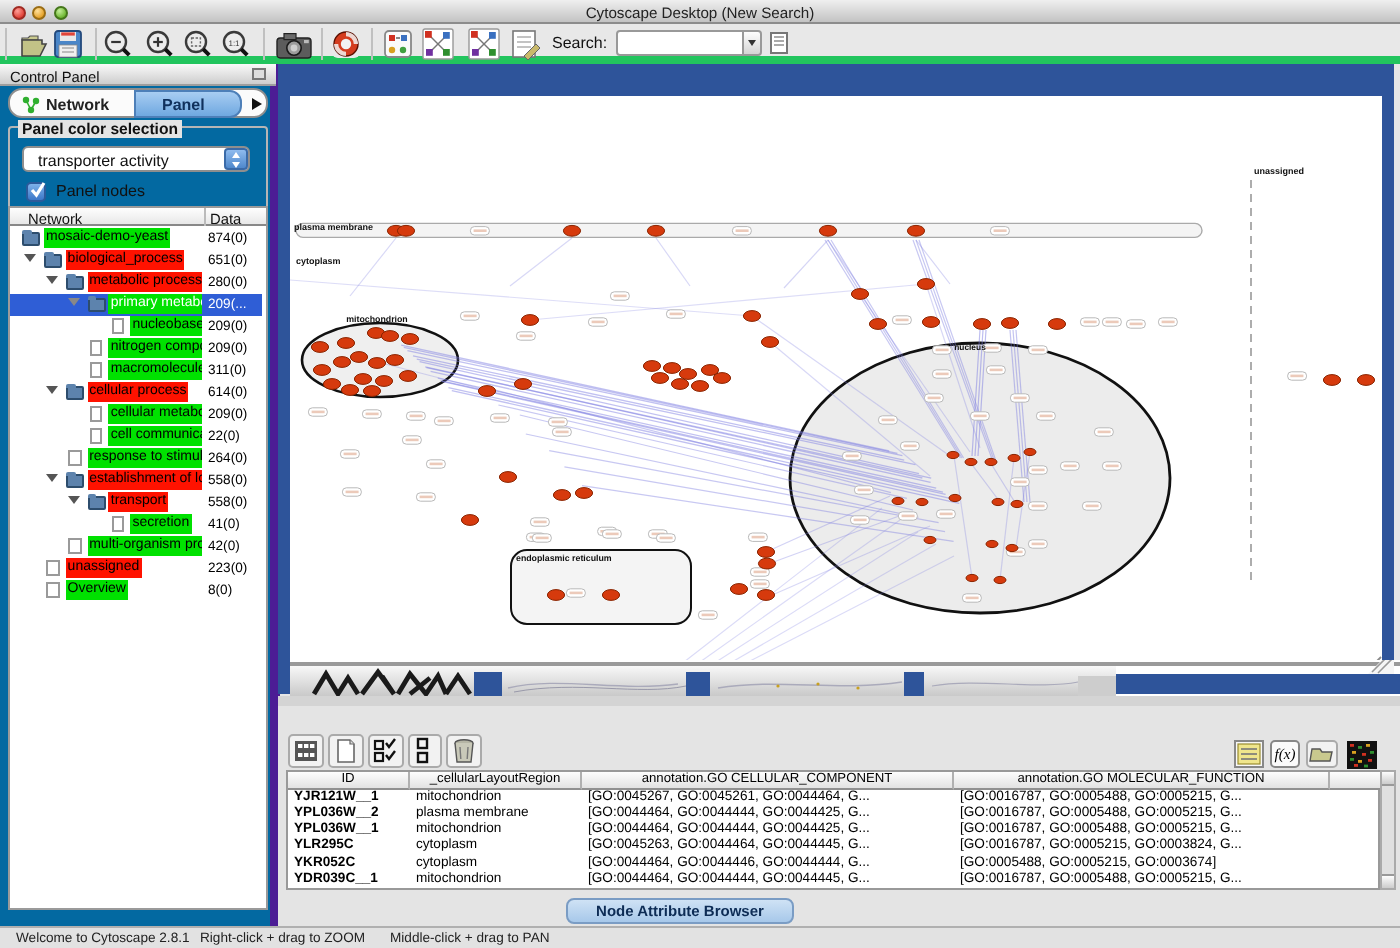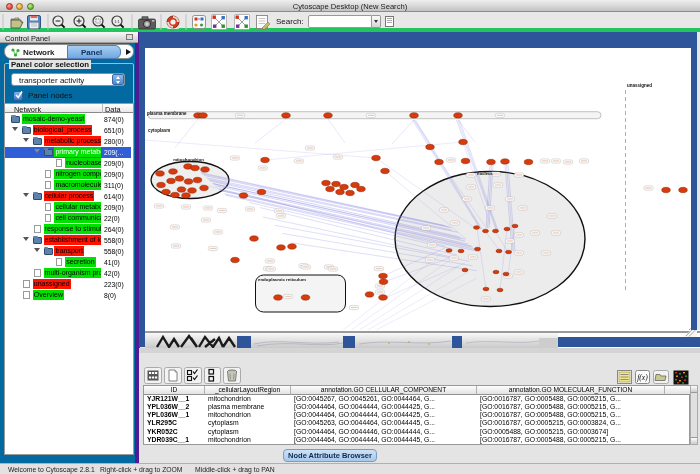--- a/index.html
+++ b/index.html
@@ -654,20 +654,20 @@
       <div style="position:absolute;left:147px;top:50.0px;width:186px;height:8.3px;font-size:6.8px;line-height:8.3px;padding-left:3px;overflow:hidden;white-space:nowrap;box-sizing:border-box">[GO:0044464, GO:0044444, GO:0044445, G...</div>
       <div style="position:absolute;left:333px;top:50.0px;width:188px;height:8.3px;font-size:6.8px;line-height:8.3px;padding-left:3px;overflow:hidden;white-space:nowrap;box-sizing:border-box">[GO:0016787, GO:0005488, GO:0005215, G...</div>
  </div>
 
  <div class="abs" style="left:551px;top:32px;width:8px;height:60px;background:#e0e0e0;border:1px solid #aaa">
   <span class="abs" style="left:0;top:0;width:6px;height:7px;background:linear-gradient(#fdfdfd,#ccc);border-bottom:1px solid #999"></span>
   <span class="abs" style="left:0;top:51px;width:6px;height:7px;background:linear-gradient(#fdfdfd,#ccc);border-top:1px solid #999"></span>
  </div>
 
  <div class="abs" style="left:144px;top:96px;width:354px;height:13px">
-  <span class="abs" style="left:0;top:0;width:94px;height:13px;background:linear-gradient(#cfe2f5,#a7c8ea);border:1px solid #7a9cc4;border-radius:4px;font-size:7.5px;line-height:12px;text-align:center;color:#0d2c55;font-weight:bold">Node Attribute Browser</span>
+  <span class="abs" style="left:0;top:0;width:114px;height:13px;background:linear-gradient(#cfe2f5,#a7c8ea);border:1px solid #7a9cc4;border-radius:4px;font-size:7.5px;line-height:12px;text-align:center;color:#0d2c55;font-weight:bold">Node Attribute Browser</span>
  </div>
 </div>
 
 <div class="abs" style="left:0;top:463px;width:700px;height:11px;background:#e2e2e2;border-top:1px solid #b0b0b0">
  <span class="abs" style="left:8px;top:2px;font-size:6.8px;color:#222">Welcome to Cytoscape 2.8.1</span>
  <span class="abs" style="left:100px;top:2px;font-size:6.8px;color:#222">Right-click + drag to ZOOM</span>
  <span class="abs" style="left:195px;top:2px;font-size:6.8px;color:#222">Middle-click + drag to PAN</span>
 </div>
 </body></html>

